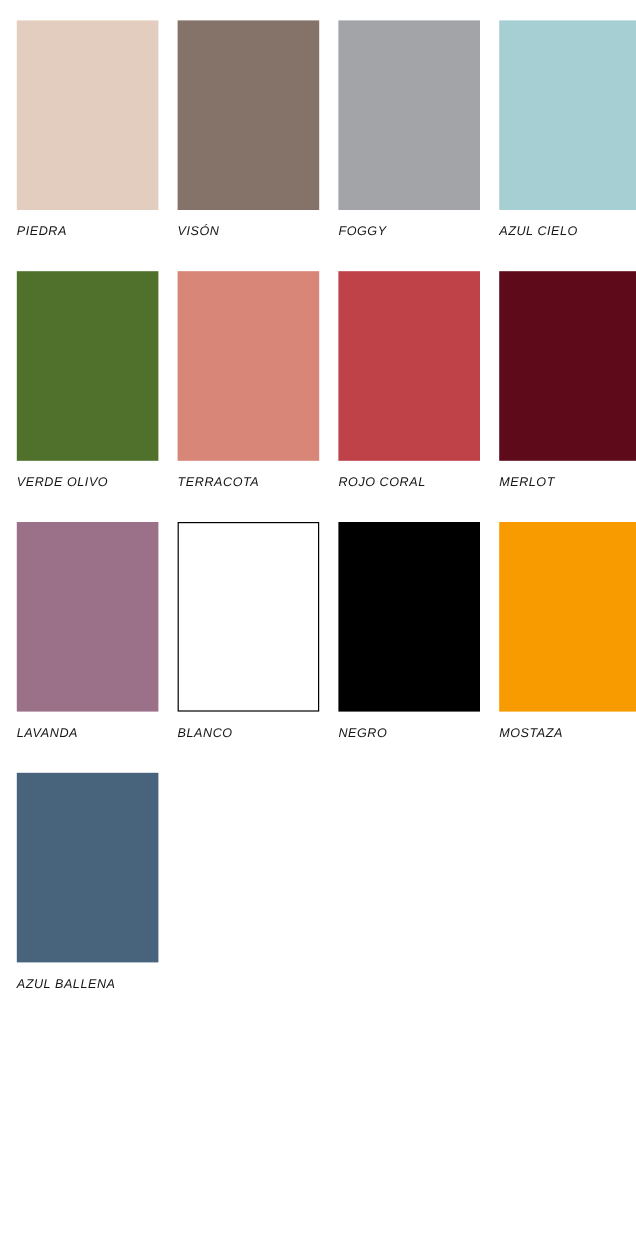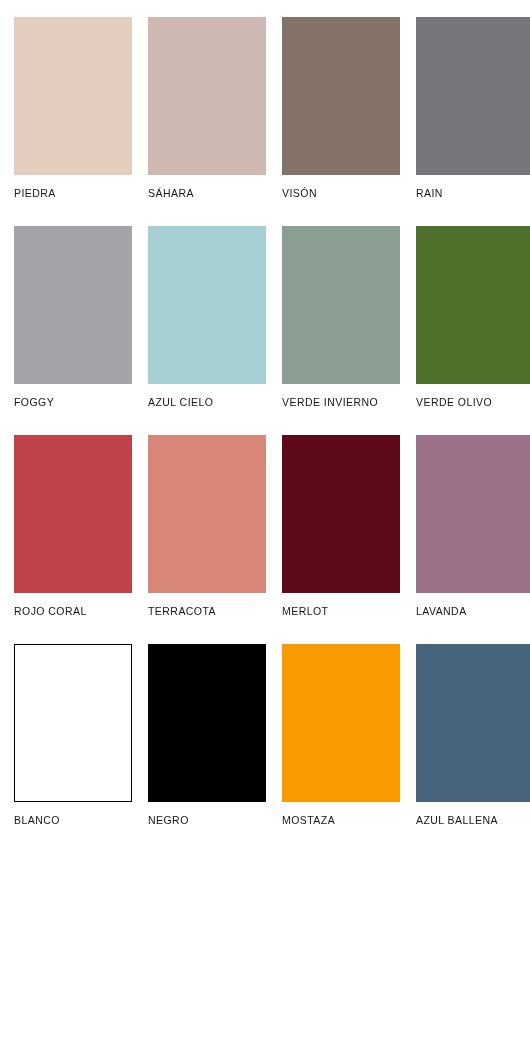--- a/index.html
+++ b/index.html
@@ -13,20 +13,21 @@
     height: 1043px;
     font-family: "Liberation Sans", sans-serif;
     overflow: hidden;
   }
   #palette-sheet {
     width: 530px;
     height: 1043px;
     box-sizing: border-box;
     padding: 17px 0 0 0;
     background: #ffffff;
+    font-style: italic;
   }
   .palette-grid {
     display: grid;
     grid-template-columns: repeat(4, 118px);
     grid-template-rows: repeat(5, 209px);
     column-gap: 16px;
     row-gap: 0px;
     padding-left: 14px;
   }
   .swatch-cell {
@@ -57,54 +58,42 @@
 </head>
 <body>
 
 <div id="palette-sheet">
   <div class="palette-grid">
       <div class="swatch-cell">
         <div class="swatch-chip" style="background-color: rgb(226, 205, 190);"></div>
         <div class="swatch-label">PIEDRA</div>
       </div>
       <div class="swatch-cell">
-        <div class="swatch-chip" style="background-color: rgb(206, 185, 178);"></div>
-        <div class="swatch-label">SÁHARA</div>
-      </div>
-      <div class="swatch-cell">
         <div class="swatch-chip" style="background-color: rgb(133, 115, 106);"></div>
         <div class="swatch-label">VISÓN</div>
-      </div>
-      <div class="swatch-cell">
-        <div class="swatch-chip" style="background-color: rgb(117, 118, 122);"></div>
-        <div class="swatch-label">RAIN</div>
       </div>
       <div class="swatch-cell">
         <div class="swatch-chip" style="background-color: rgb(162, 164, 168);"></div>
         <div class="swatch-label">FOGGY</div>
       </div>
       <div class="swatch-cell">
         <div class="swatch-chip" style="background-color: rgb(166, 207, 212);"></div>
         <div class="swatch-label">AZUL CIELO</div>
       </div>
       <div class="swatch-cell">
-        <div class="swatch-chip" style="background-color: rgb(139, 160, 146);"></div>
-        <div class="swatch-label">VERDE INVIERNO</div>
-      </div>
-      <div class="swatch-cell">
         <div class="swatch-chip" style="background-color: rgb(79, 113, 44);"></div>
         <div class="swatch-label">VERDE OLIVO</div>
       </div>
       <div class="swatch-cell">
+        <div class="swatch-chip" style="background-color: rgb(215, 134, 119);"></div>
+        <div class="swatch-label">TERRACOTA</div>
+      </div>
+      <div class="swatch-cell">
         <div class="swatch-chip" style="background-color: rgb(191, 66, 73);"></div>
         <div class="swatch-label">ROJO CORAL</div>
-      </div>
-      <div class="swatch-cell">
-        <div class="swatch-chip" style="background-color: rgb(215, 134, 119);"></div>
-        <div class="swatch-label">TERRACOTA</div>
       </div>
       <div class="swatch-cell">
         <div class="swatch-chip" style="background-color: rgb(94, 10, 27);"></div>
         <div class="swatch-label">MERLOT</div>
       </div>
       <div class="swatch-cell">
         <div class="swatch-chip" style="background-color: rgb(154, 113, 137);"></div>
         <div class="swatch-label">LAVANDA</div>
       </div>
       <div class="swatch-cell">

